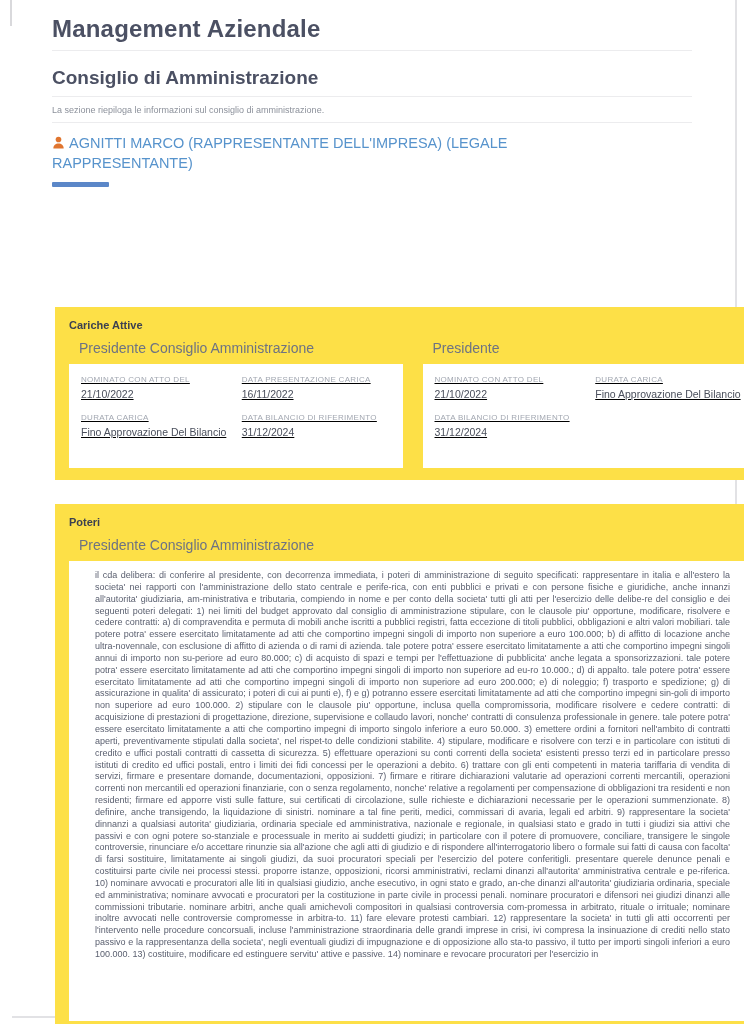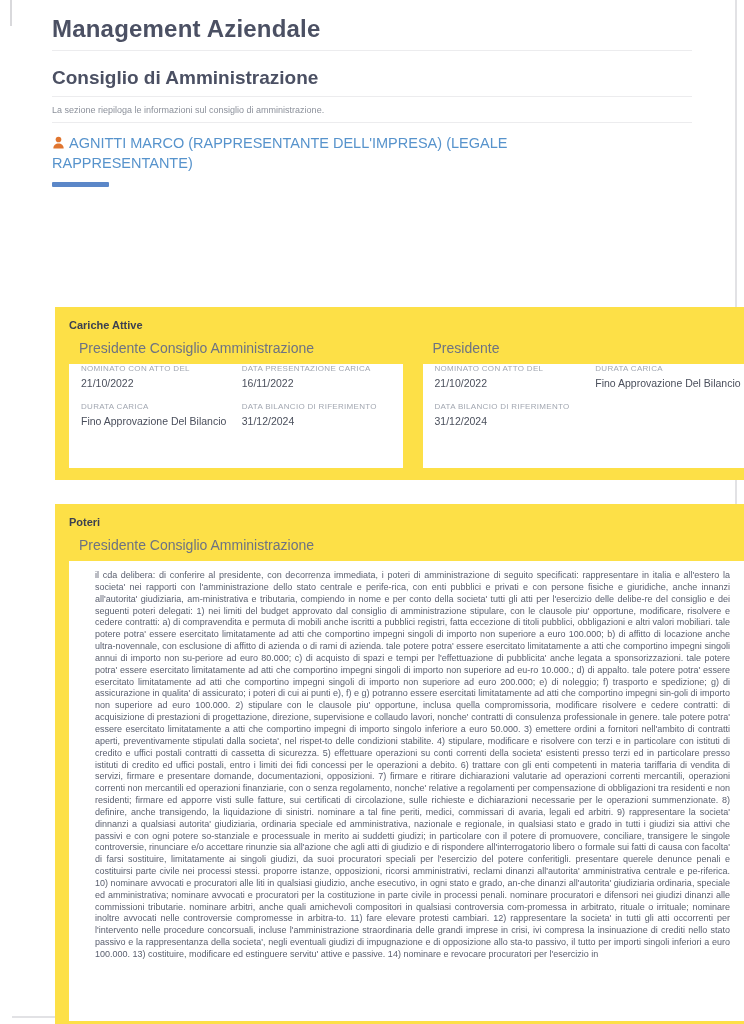--- a/index.html
+++ b/index.html
@@ -87,22 +87,23 @@
     font-size: 14px;
     font-weight: 400;
     color: #6e7382;
   }
 
   .roles { display: flex; gap: 20px; }
   .role { flex: 1; min-width: 0; }
 
   .card {
     background: #ffffff;
-    padding: 0 12px 6px;
+    padding: 11px 12px 6px;
     min-height: 104px;
+    text-decoration: underline;
   }
   .fields {
     display: grid;
     grid-template-columns: 1fr 1fr;
     column-gap: 12px;
     row-gap: 12px;
   }
   .field-label {
     font-size: 8px;
     letter-spacing: 0.3px;

